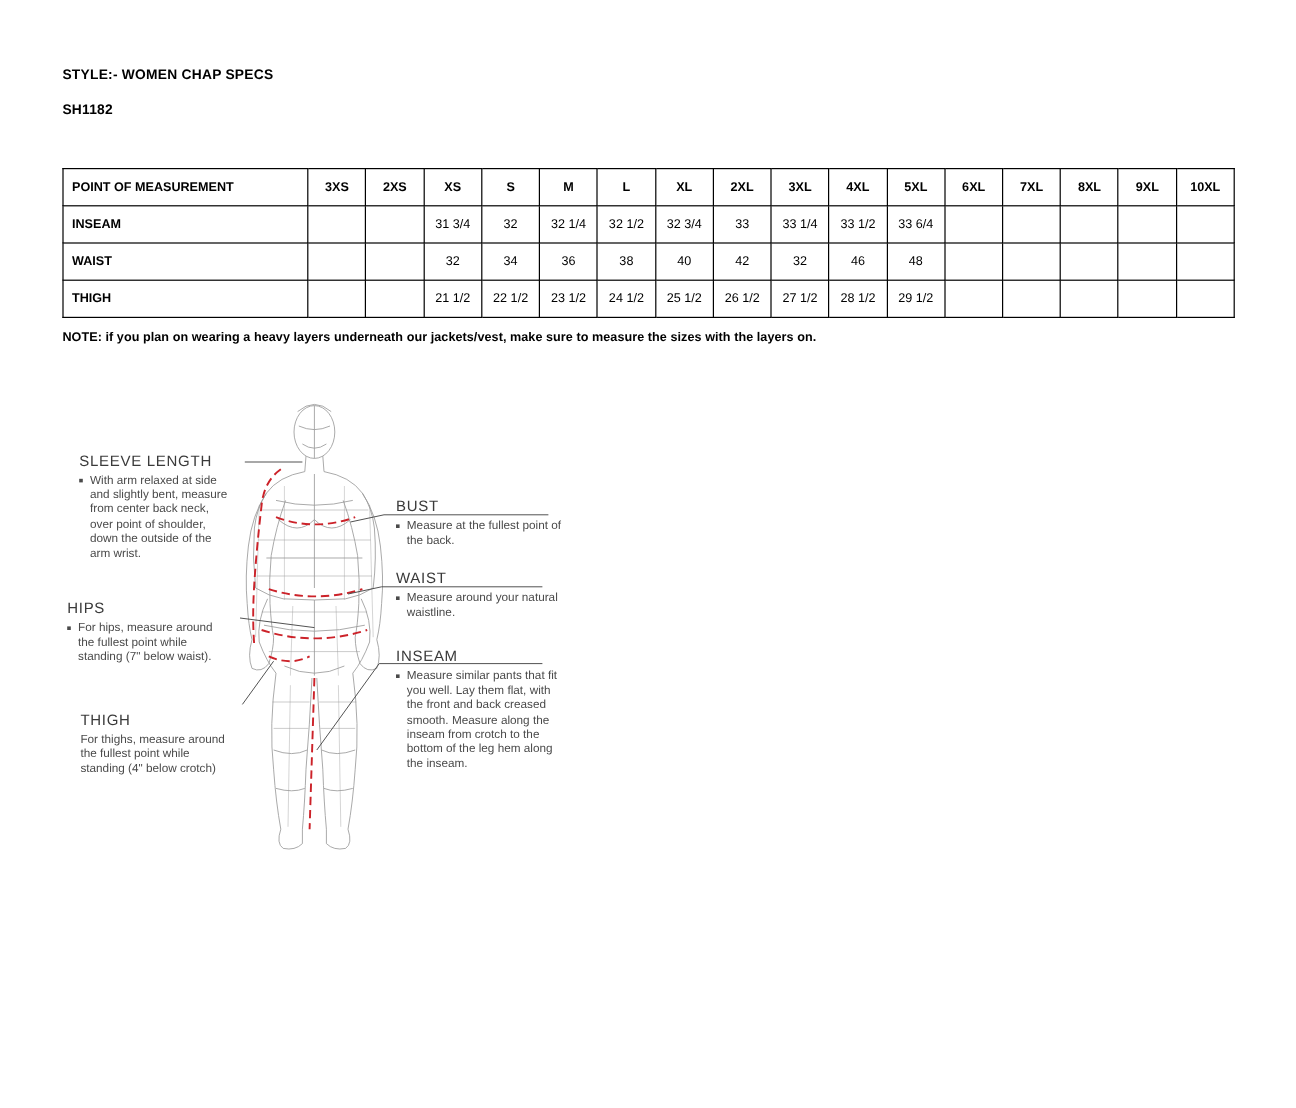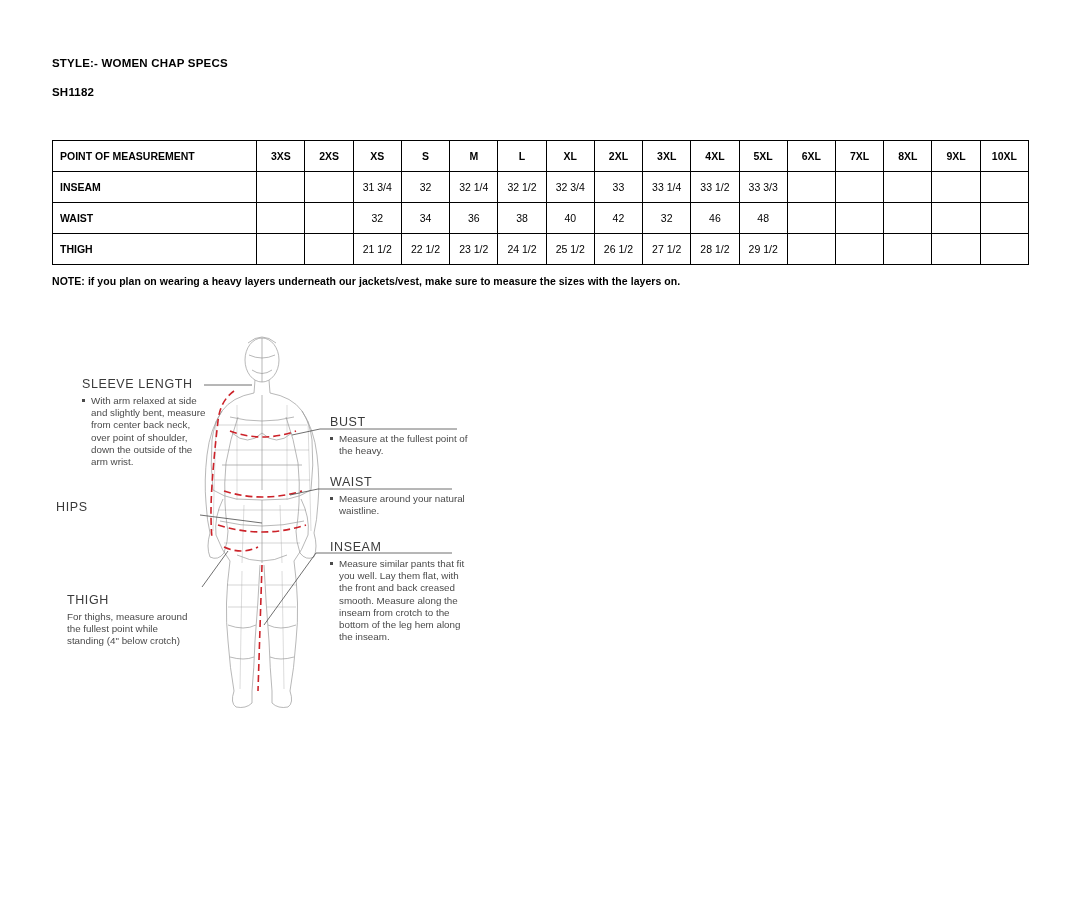--- a/index.html
+++ b/index.html
@@ -112,21 +112,21 @@
   .callout .c-body.bullet::before {
     content: "";
     position: absolute;
     left: 0;
     top: 4px;
     width: 3px;
     height: 3px;
     background: #4a4a4a;
   }
 
-  #sleeve-callout { left: 30px; top: 52px; }
+  #sleeve-callout { left: 14px; top: 52px; }
   #hips-callout { left: 4px; top: 175px; }
   #thigh-callout { left: 15px; top: 268px; }
   #bust-callout { left: 278px; top: 90px; }
   #waist-callout { left: 278px; top: 150px; }
   #inseam-callout { left: 278px; top: 215px; }
 </style>
 </head>
 <body>
 
 <div class="page">
@@ -184,21 +184,21 @@
           <td></td>
           <td></td>
           <td>31 3/4</td>
           <td>32</td>
           <td>32 1/4</td>
           <td>32 1/2</td>
           <td>32 3/4</td>
           <td>33</td>
           <td>33 1/4</td>
           <td>33 1/2</td>
-          <td>33 3/3</td>
+          <td>33 6/4</td>
           <td></td>
           <td></td>
           <td></td>
           <td></td>
           <td></td>
         </tr>
         <tr>
           <td class="pom-cell">WAIST</td>
           <td></td>
           <td></td>
@@ -341,30 +341,31 @@
       </g>
     </svg>
 
     <div class="callout" id="sleeve-callout">
       <div class="c-title">SLEEVE LENGTH</div>
       <div class="c-body bullet">With arm relaxed at side and slightly bent, measure from center back neck, over point of shoulder, down the outside of the arm wrist.</div>
     </div>
 
     <div class="callout" id="hips-callout">
       <div class="c-title">HIPS</div>
+      <div class="c-body bullet">For hips, measure around the fullest point while standing (7" below waist).</div>
     </div>
 
     <div class="callout" id="thigh-callout">
       <div class="c-title">THIGH</div>
       <div class="c-body nobullet">For thighs, measure around the fullest point while standing (4" below crotch)</div>
     </div>
 
     <div class="callout" id="bust-callout">
       <div class="c-title">BUST</div>
-      <div class="c-body bullet wide">Measure at the fullest point of the heavy.</div>
+      <div class="c-body bullet wide">Measure at the fullest point of the back.</div>
     </div>
 
     <div class="callout" id="waist-callout">
       <div class="c-title">WAIST</div>
       <div class="c-body bullet wide">Measure around your natural waistline.</div>
     </div>
 
     <div class="callout" id="inseam-callout">
       <div class="c-title">INSEAM</div>
       <div class="c-body bullet wide">Measure similar pants that fit you well. Lay them flat, with the front and back creased smooth. Measure along the inseam from crotch to the bottom of the leg hem along the inseam.</div>

